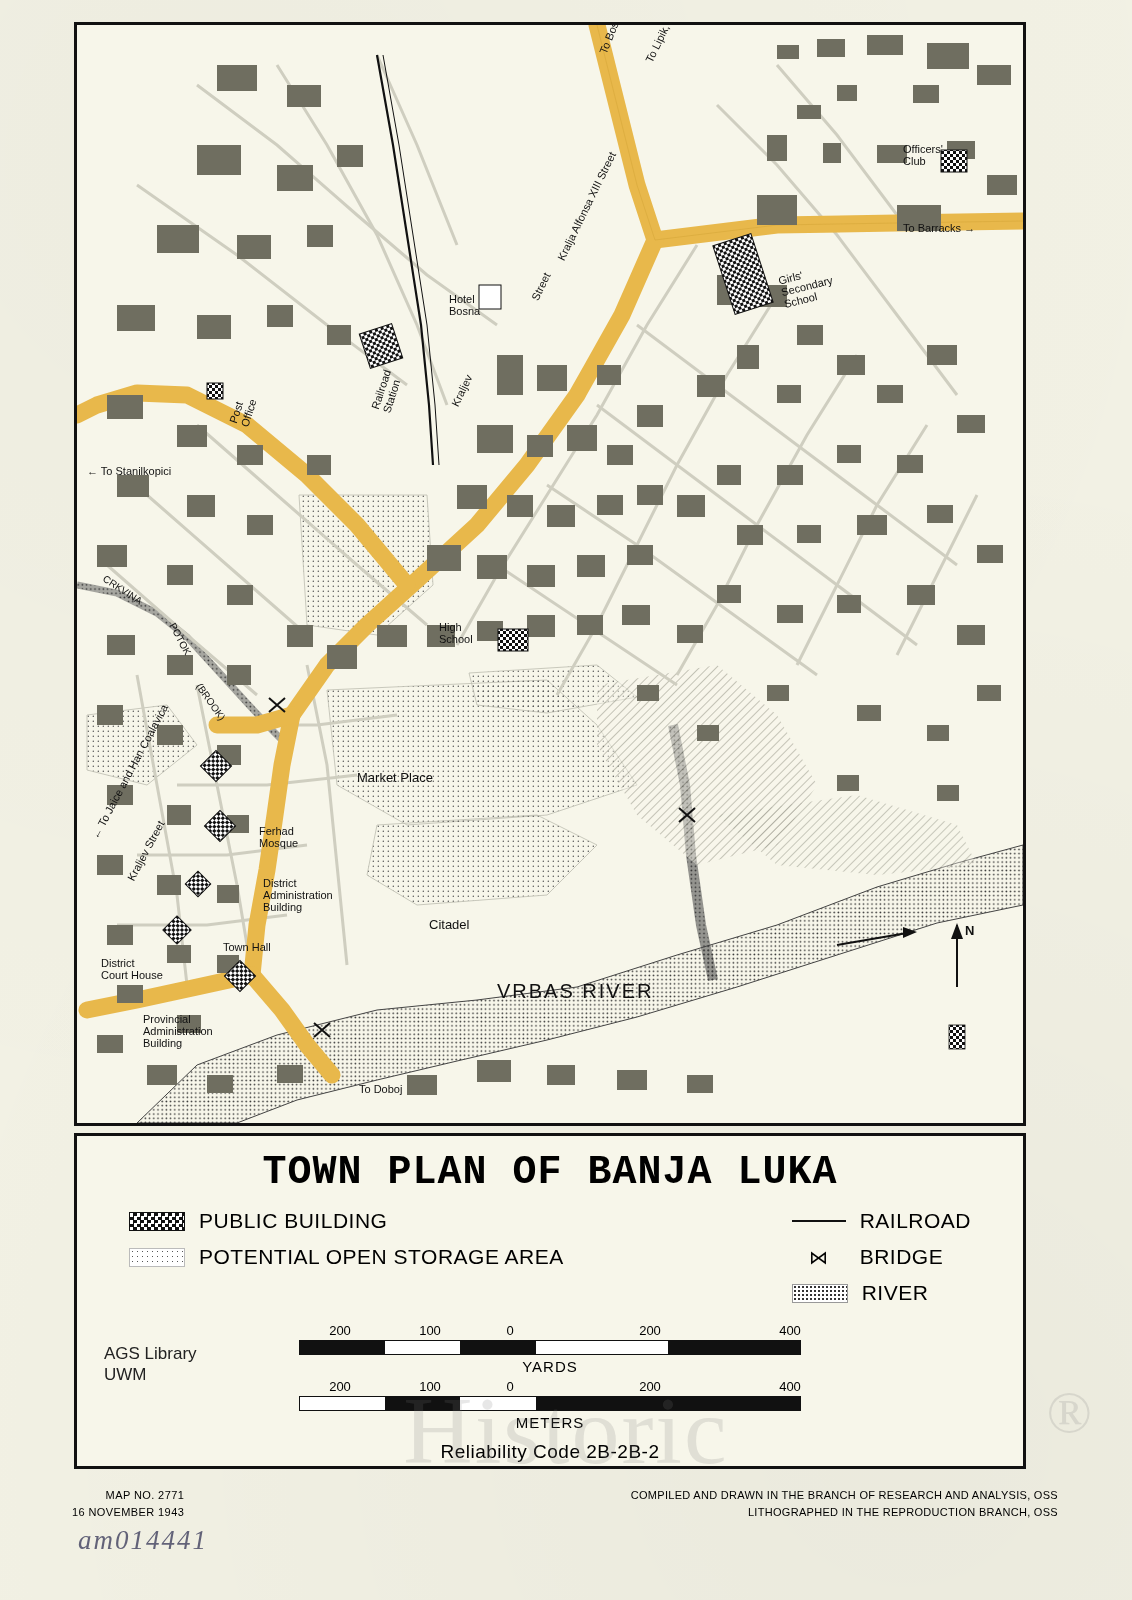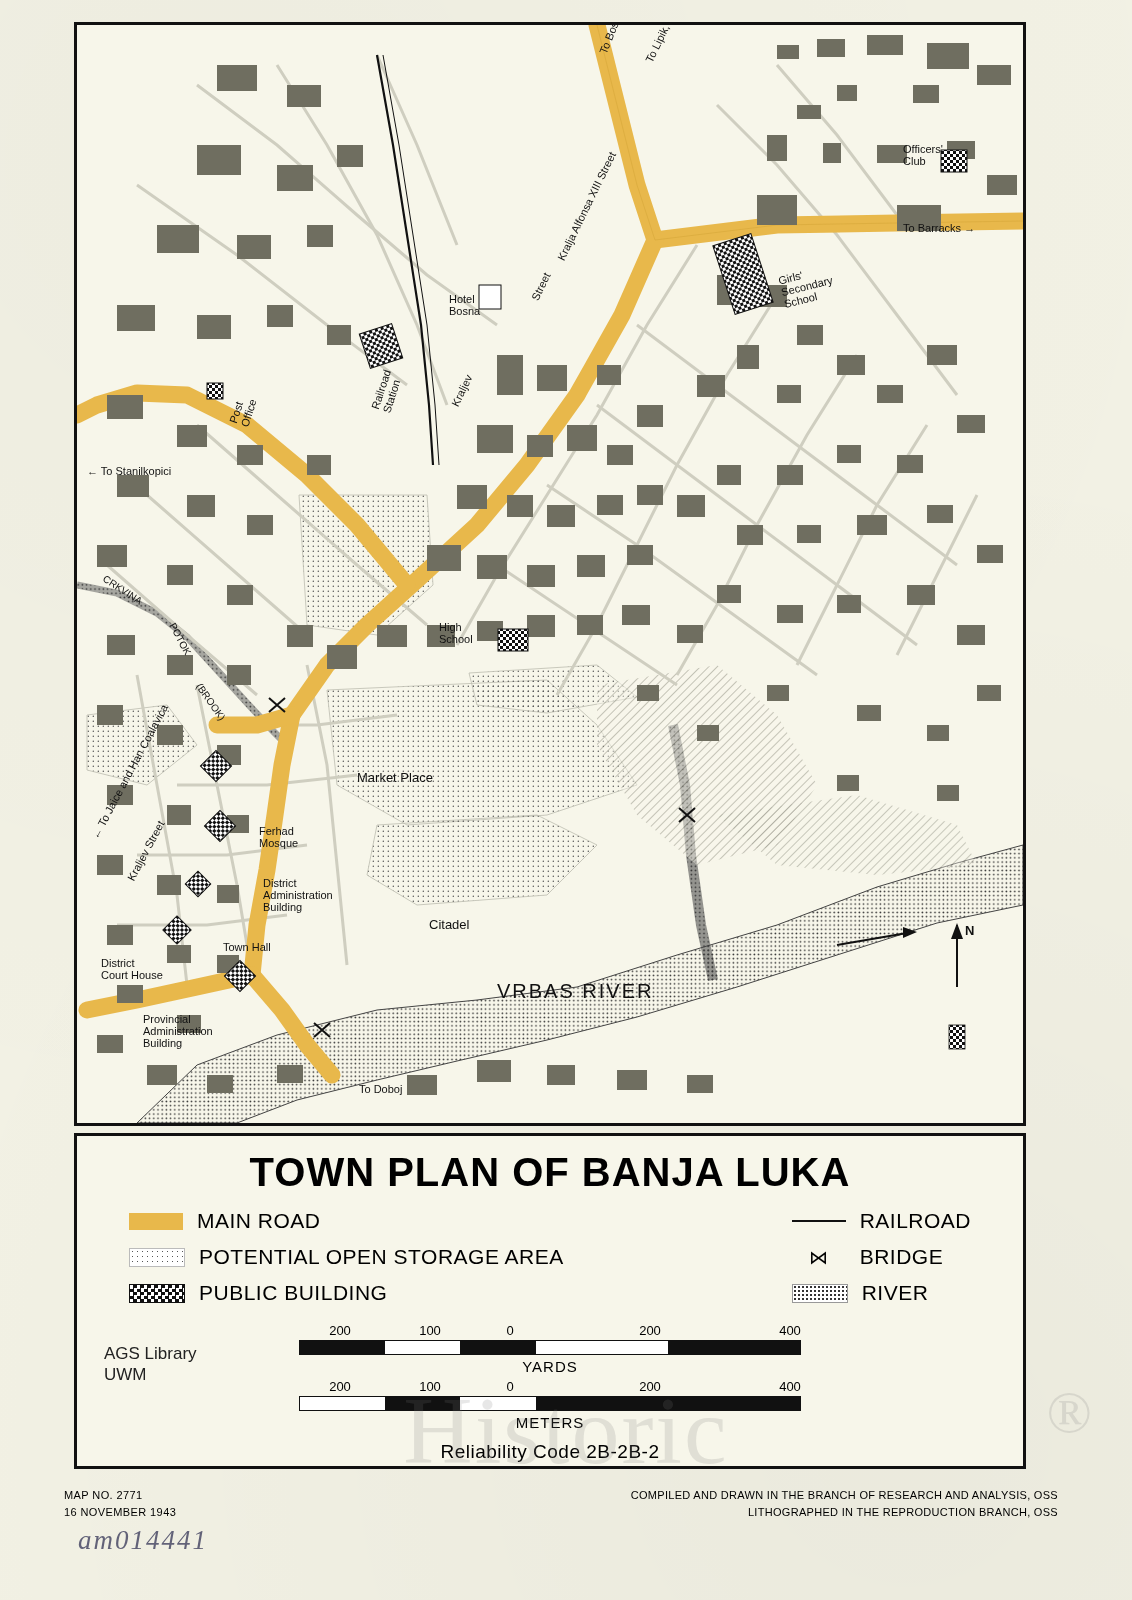--- a/index.html
+++ b/index.html
@@ -13,21 +13,21 @@
   #mapframe{left:74px;top:22px;width:946px;height:1098px;overflow:hidden;}
   #legendframe{left:74px;top:1133px;width:946px;height:330px;}
   
   #mapcanvas{position:absolute;left:0;top:0;width:100%;height:100%;}
   .lbl{position:absolute;font-family:"Liberation Sans",sans-serif;color:#111;white-space:nowrap;}
   .lbl.sm{font-size:11px;}
   .lbl.xs{font-size:10px;}
   .lbl.md{font-size:13px;}
   .lbl.lg{font-size:20px;letter-spacing:2px;}
   
-  .legend-title{font-size:40px;font-weight:bold;letter-spacing:1px;text-align:center;margin-top:14px;font-family:Liberation Sans, sans-serif;}
+  .legend-title{font-size:40px;font-weight:bold;letter-spacing:1px;text-align:center;margin-top:14px;font-family:Liberation Mono, monospace;}
   .legend-sub{font-size:17px;text-align:center;letter-spacing:1px;margin-top:4px;}
   .legend-rows{margin-top:14px;display:flex;justify-content:space-between;padding:0 52px;}
   .legend-col{display:flex;flex-direction:column;gap:12px;}
   .legend-item{display:flex;align-items:center;gap:14px;font-size:21px;letter-spacing:0.5px;}
   .swatch{width:54px;height:17px;display:inline-block;}
   .sw-road{background:#e8b84b;}
   .sw-build{background:
      repeating-conic-gradient(#111 0 25%, #fff 0 50%) 0 0/7px 7px;border:1px solid #111;}
   .sw-storage{background:#fff;
      background-image:radial-gradient(#555 0.7px, transparent 0.8px);
@@ -41,21 +41,21 @@
   .scalewrap{margin-top:18px;display:flex;flex-direction:column;align-items:center;}
   .scaleticks{position:relative;width:500px;height:16px;font-size:13px;}
   .scaleticks span{position:absolute;transform:translateX(-50%);}
   .scalebar{width:500px;height:13px;border:1px solid #111;display:flex;margin-top:1px;}
   .scalebar div{height:100%;}
   .scale-unit{font-size:15px;letter-spacing:1px;margin-top:3px;}
   .reliab{text-align:center;font-size:19px;margin-top:10px;letter-spacing:0.5px;}
   .ags{position:absolute;left:104px;top:1343px;font-size:17px;line-height:1.25;color:#222;}
   .cat{position:absolute;left:78px;top:1178px;font-size:13px;color:#777;letter-spacing:1px;}
   
-  .footL{position:absolute;left:64px;top:1487px;font-size:11px;line-height:1.5;letter-spacing:0.4px;}
+  .footL{position:absolute;left:72px;top:1487px;font-size:11px;line-height:1.5;letter-spacing:0.4px;text-align:right;}
   .footR{position:absolute;right:74px;top:1487px;font-size:11px;line-height:1.5;text-align:right;letter-spacing:0.3px;}
   .penciled{position:absolute;left:78px;top:1525px;font-size:27px;color:#4a4a66;font-family:"Liberation Serif",serif;font-style:italic;letter-spacing:2px;opacity:0.85;}
   
   .wm{position:absolute;left:0;top:1375px;width:1132px;text-align:center;font-size:96px;font-family:"Liberation Serif",serif;color:rgba(120,120,120,0.18);letter-spacing:2px;pointer-events:none;}
   .wm2{position:absolute;right:40px;top:1378px;font-size:60px;color:rgba(120,120,120,0.18);font-family:"Liberation Serif",serif;}
   
   .rot{transform-origin:left top;}
 </style>
 </head>
 <body>
@@ -357,30 +357,26 @@
   </div>
 
   <div class="cat">CATALOGUED</div>
 
   <div id="legendframe" class="frame">
     <div class="legend-title">TOWN PLAN OF BANJA LUKA</div>
 
     <div class="legend-rows">
       <div class="legend-col">
         <div class="legend-item">
-          <span class="swatch sw-road"></span>
-          <span>MAIN ROAD</span>
+          <span class="swatch sw-build"></span>
+          <span>PUBLIC BUILDING</span>
         </div>
         <div class="legend-item">
           <span class="swatch sw-storage"></span>
           <span>POTENTIAL OPEN STORAGE AREA</span>
-        </div>
-        <div class="legend-item">
-          <span class="swatch sw-build"></span>
-          <span>PUBLIC BUILDING</span>
         </div>
       </div>
 
       <div class="legend-col">
         <div class="legend-item">
           <span class="sw-rail"></span>
           <span>RAILROAD</span>
         </div>
         <div class="legend-item">
           <span class="sw-bridge">⋈</span>

